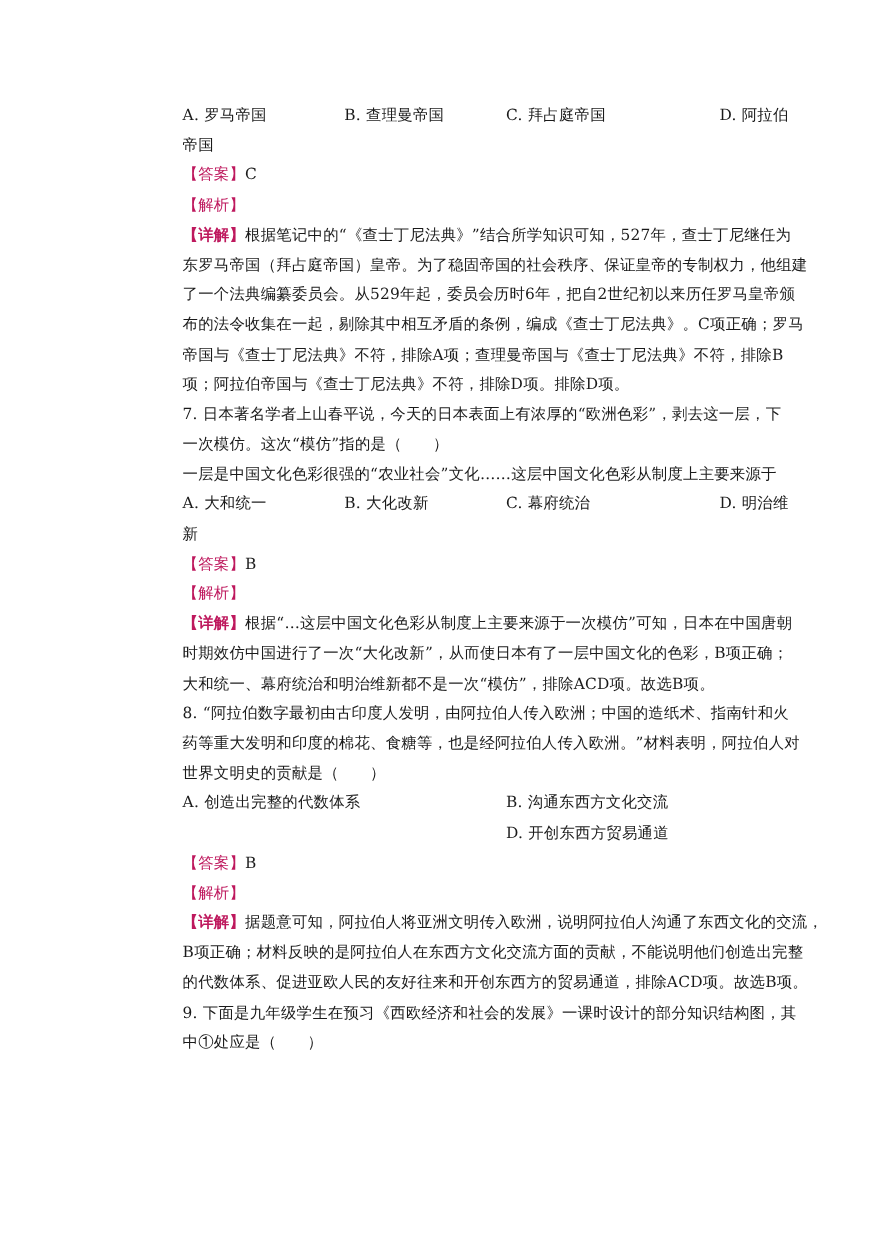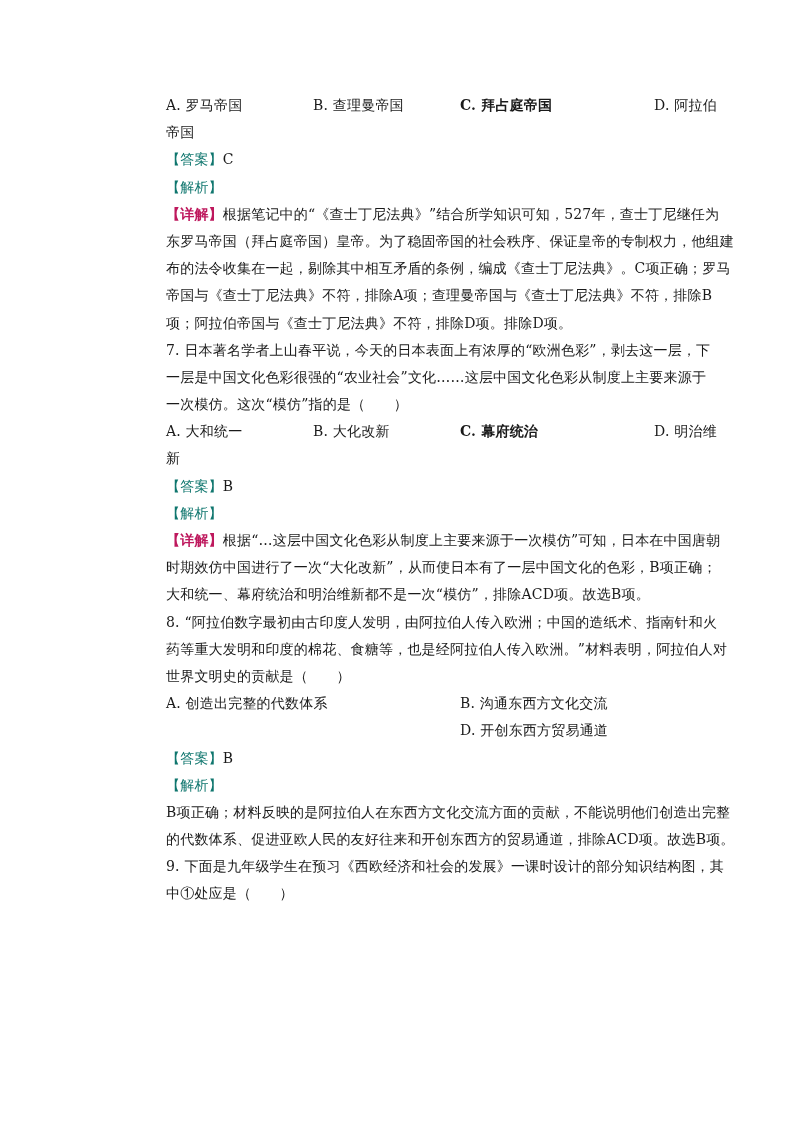--- a/index.html
+++ b/index.html
@@ -2,52 +2,53 @@
 <html><head>
 <meta charset="utf-8">
 <style>
   html, body { margin: 0; padding: 0; background: #ffffff; }
   body { width: 793px; height: 1122px; position: relative; overflow: hidden;
          font-family: "DejaVu Serif", "Liberation Serif", serif; color: #1a1a1a; }
   .page { position: absolute; left: 119px; top: 92px; width: 560px; margin-left: 47px; }
   .line { font-size: 14px; line-height: 27.2px; height: 27.2px; white-space: nowrap; letter-spacing: 0.2px; }
   .opts4 { position: relative; }
   .opts4 span { position: absolute; top: 0; }
-  .o1 { left: 0; } .o2 { left: 147px; } .o3 { left: 294px; font-weight: bold; } .o4 { left: 488px; }
+  .o1 { left: 0; } .o2 { left: 147px; } .o3 { left: 294px; } .o4 { left: 488px; }
   .opts2 { position: relative; }
   .opts2 span { position: absolute; top: 0; text-align: right; }
   .p1 { left: 0; } .p2 { left: 294px; }
-  .tag-blue { color: #0f766e; }
+  .tag-blue { color: #be185d; }
   .tag-dark { color: #be185d; font-weight: bold; font-family: Liberation Mono, monospace; }
 </style>
 </head>
 <body>
 
 <div class="page">
 
   <div class="line opts4">
     <span class="o1">A. 罗马帝国</span>
     <span class="o2">B. 查理曼帝国</span>
     <span class="o3">C. 拜占庭帝国</span>
     <span class="o4">D. 阿拉伯</span>
   </div>
   <div class="line">帝国</div>
   <div class="line">
     <span class="tag-blue">【答案】</span><span>C</span>
   </div>
   <div class="line tag-blue">【解析】</div>
   <div class="line"><span class="tag-dark">【详解】</span><span>根据笔记中的“《查士丁尼法典》”结合所学知识可知，527年，查士丁尼继任为</span></div>
   <div class="line">东罗马帝国（拜占庭帝国）皇帝。为了稳固帝国的社会秩序、保证皇帝的专制权力，他组建</div>
+  <div class="line">了一个法典编纂委员会。从529年起，委员会历时6年，把自2世纪初以来历任罗马皇帝颁</div>
   <div class="line">布的法令收集在一起，剔除其中相互矛盾的条例，编成《查士丁尼法典》。C项正确；罗马</div>
   <div class="line">帝国与《查士丁尼法典》不符，排除A项；查理曼帝国与《查士丁尼法典》不符，排除B</div>
   <div class="line">项；阿拉伯帝国与《查士丁尼法典》不符，排除D项。排除D项。</div>
 
   <div class="line">7. 日本著名学者上山春平说，今天的日本表面上有浓厚的“欧洲色彩”，剥去这一层，下</div>
+  <div class="line">一次模仿。这次“模仿”指的是（　　）</div>
   <div class="line">一层是中国文化色彩很强的“农业社会”文化……这层中国文化色彩从制度上主要来源于</div>
-  <div class="line">一次模仿。这次“模仿”指的是（　　）</div>
   <div class="line opts4">
     <span class="o1">A. 大和统一</span>
     <span class="o2">B. 大化改新</span>
     <span class="o3">C. 幕府统治</span>
     <span class="o4">D. 明治维</span>
   </div>
   <div class="line">新</div>
   <div class="line">
     <span class="tag-blue">【答案】</span><span>B</span>
   </div>
@@ -63,18 +64,19 @@
     <span class="p1">A. 创造出完整的代数体系</span>
     <span class="p2">B. 沟通东西方文化交流</span>
   </div>
   <div class="line opts2">
     <span class="p2">D. 开创东西方贸易通道</span>
   </div>
   <div class="line">
     <span class="tag-blue">【答案】</span><span>B</span>
   </div>
   <div class="line tag-blue">【解析】</div>
+  <div class="line"><span class="tag-dark">【详解】</span><span>据题意可知，阿拉伯人将亚洲文明传入欧洲，说明阿拉伯人沟通了东西文化的交流，</span></div>
   <div class="line">B项正确；材料反映的是阿拉伯人在东西方文化交流方面的贡献，不能说明他们创造出完整</div>
   <div class="line">的代数体系、促进亚欧人民的友好往来和开创东西方的贸易通道，排除ACD项。故选B项。</div>
 
   <div class="line">9. 下面是九年级学生在预习《西欧经济和社会的发展》一课时设计的部分知识结构图，其</div>
   <div class="line">中①处应是（　　）</div>
 </div>
 
 </body></html>

